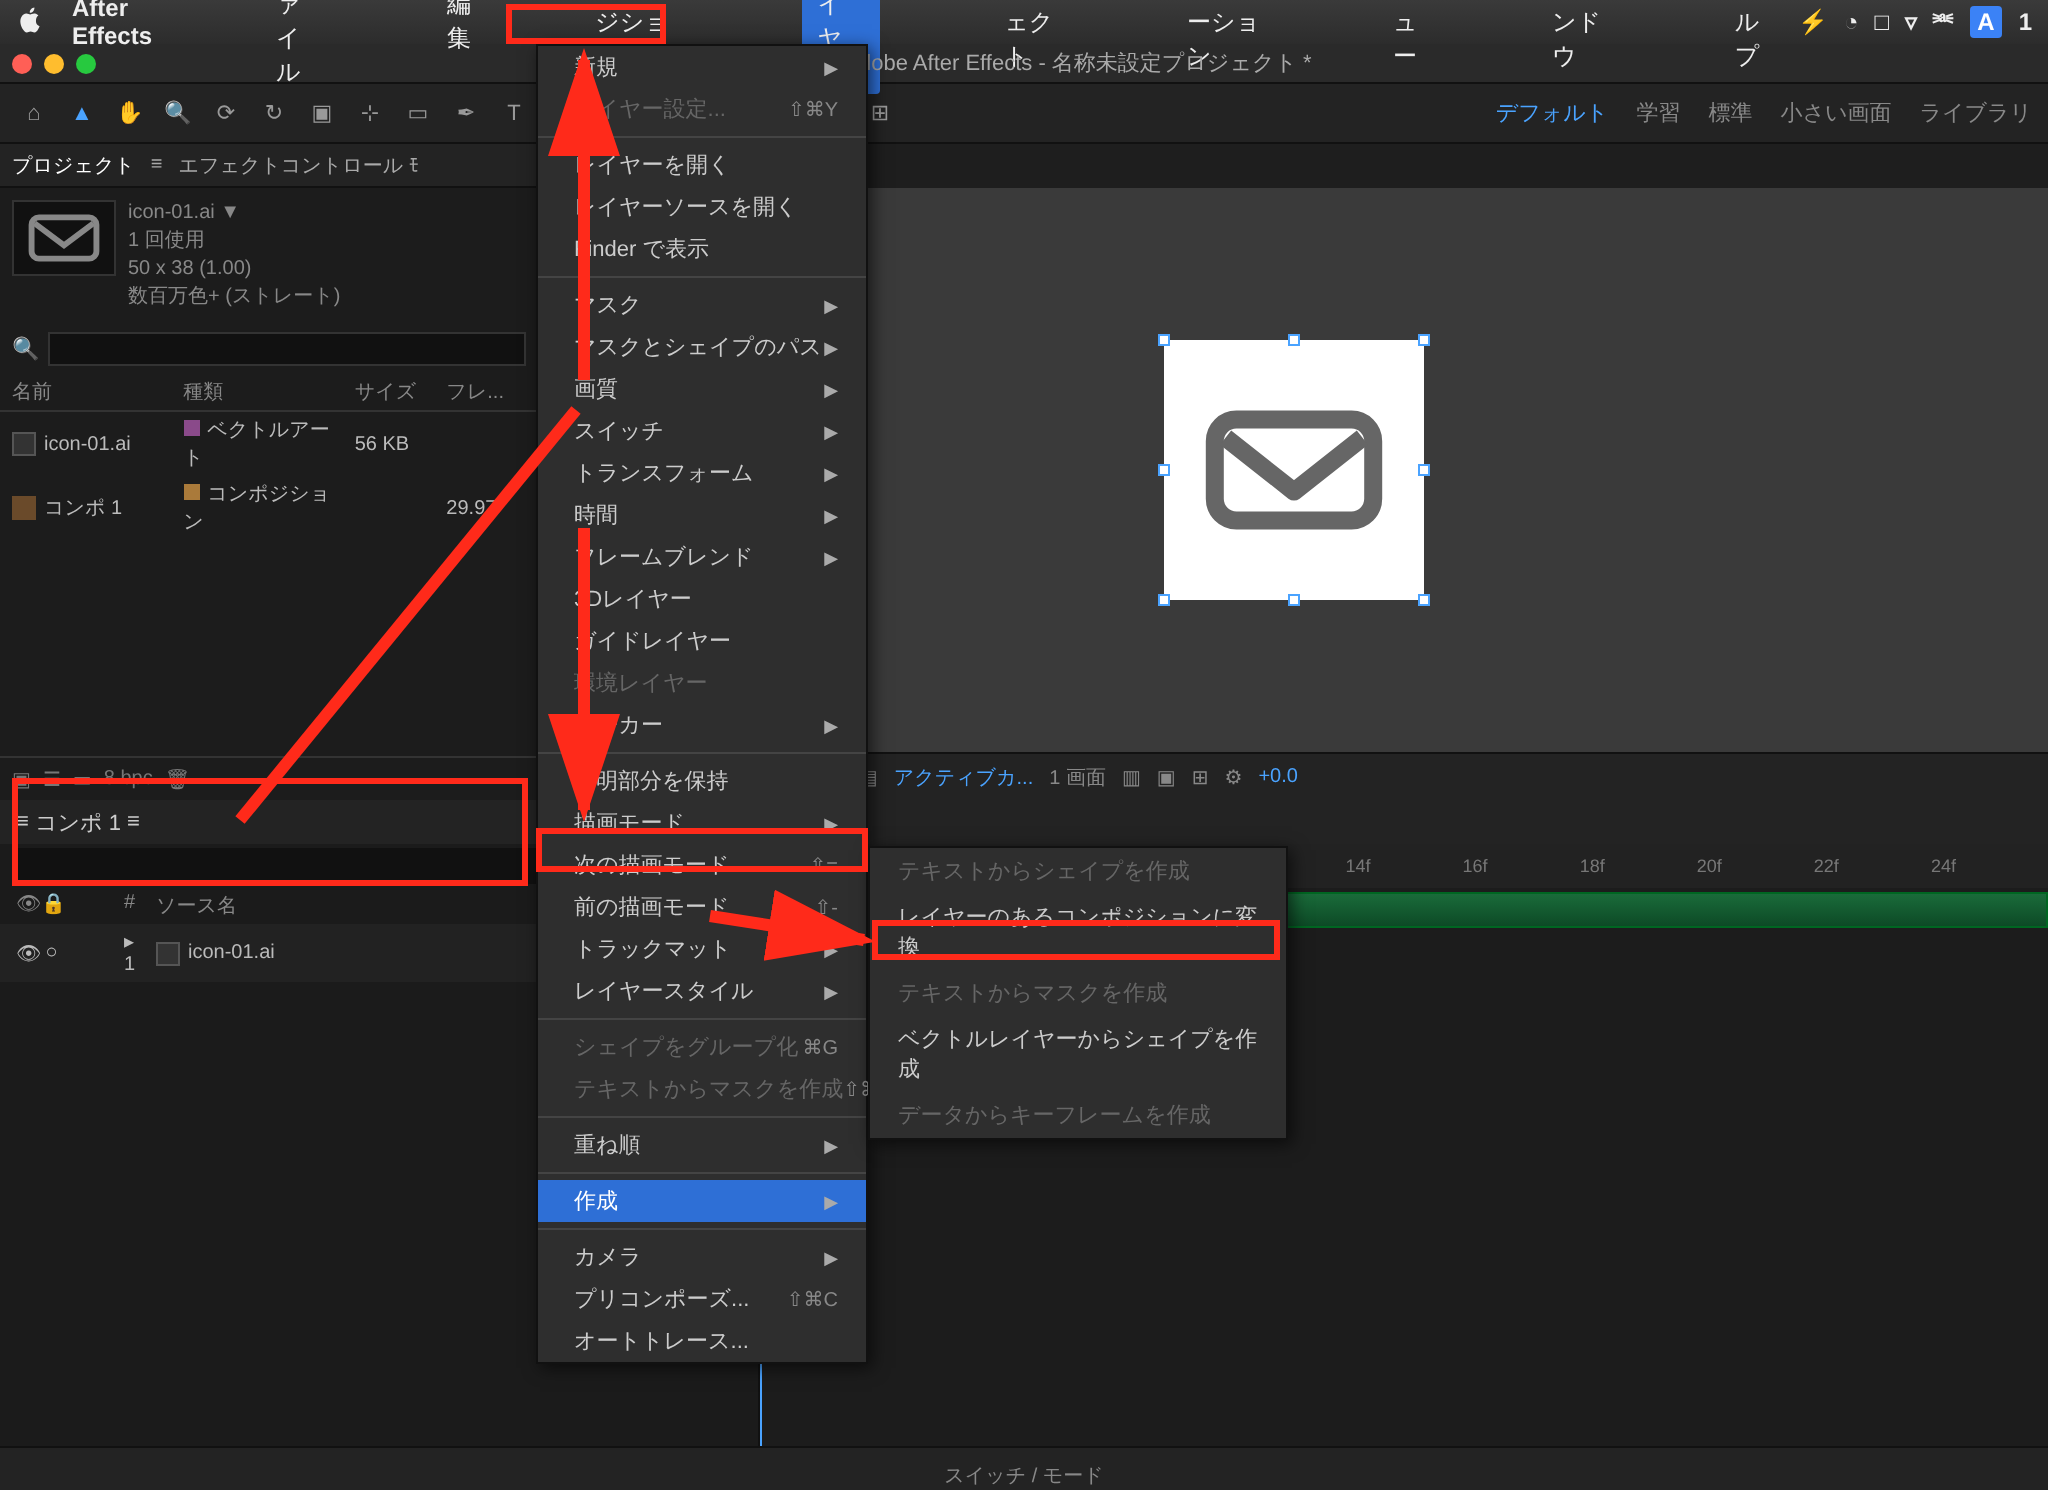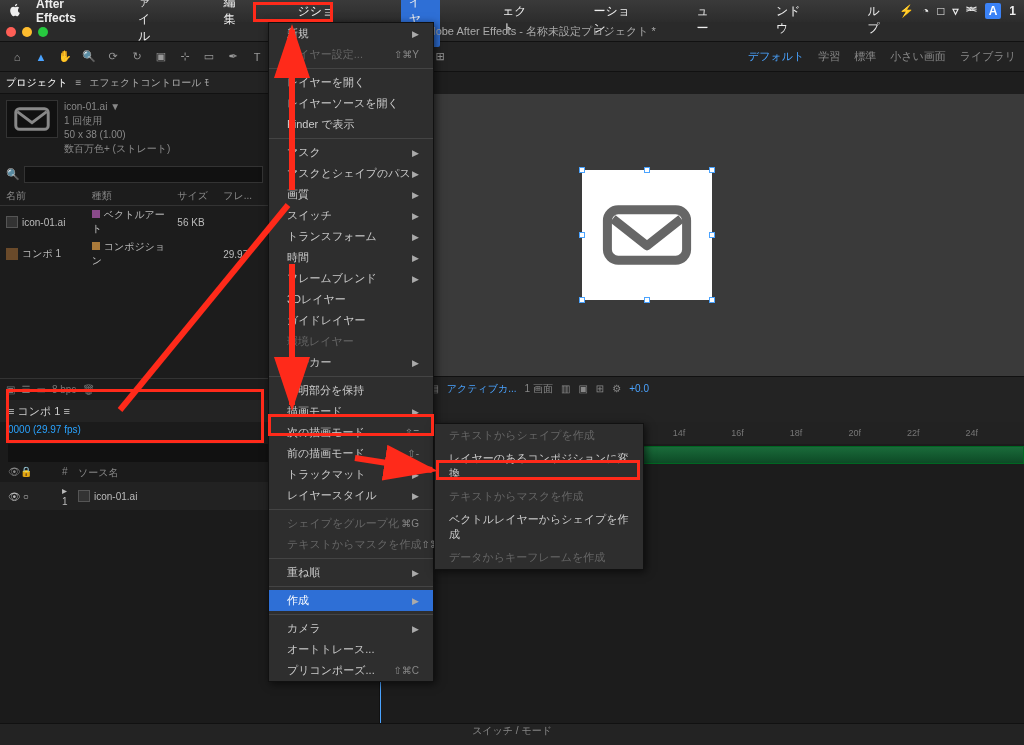--- a/index.html
+++ b/index.html
@@ -52,21 +52,21 @@
   .tl-search{ height:18px; background:#111; margin:2px 8px;}
   .tl-cols{ display:flex; font-size:10px; color:#888; padding:2px 8px; gap:4px;}
   .tl-cols .s1{width:50px;} .tl-cols .s2{width:12px;} .tl-cols .s3{flex:1;} .tl-cols .s4{width:100px;}
   .tl-row{ display:flex; font-size:10px; color:#bbb; padding:3px 8px; gap:4px; align-items:center; background:#222;}
   .tl-row .s1{width:50px; display:flex; gap:2px;} .tl-row .s2{width:12px;} .tl-row .s3{flex:1; display:flex; gap:4px; align-items:center;} .tl-row .s4{width:100px;}
   .tl-right{ flex:1; position:relative; background:#1c1c1c;}
   .ruler{ height:22px; background:#222; display:flex; color:#777; font-size:9px; padding-top:6px;}
   .ruler span{ flex:1; text-align:left;}
   .track{ height:18px; background:linear-gradient(#1a6b3a,#0d4a26); border:1px solid #062; margin-top:2px;}
   .playhead{ position:absolute; left:0; top:0; bottom:0; width:1px; background:#4aa3ff;}
-  .tl-footer{ height:22px; background:#232323; border-top:1px solid #111; display:flex; align-items:flex-start; justify-content:center; font-size:10px; color:#888;}
+  .tl-footer{ height:22px; background:#232323; border-top:1px solid #111; display:flex; align-items:flex-end; justify-content:center; font-size:10px; color:#888;}
   
   .menu { position:absolute; background:#2e2e2e; border:1px solid #111; box-shadow:2px 2px 8px rgba(0,0,0,.6); font-size:11px; color:#ccc; min-width:160px; z-index:100;}
   .menu .item{ padding:3px 14px 3px 18px; display:flex; justify-content:space-between; align-items:center; white-space:nowrap;}
   .menu .item.disabled{ color:#666;}
   .menu .item.hover{ background:#2e6fd6; color:#fff;}
   .menu .item .arrow{ font-size:9px; color:#aaa;}
   .menu .item .sc{ color:#888; font-size:10px;}
   .menu .sep{ height:1px; background:#444; margin:3px 0;}
   .submenu { position:absolute; background:#2e2e2e; border:1px solid #111; box-shadow:2px 2px 8px rgba(0,0,0,.6); font-size:11px; min-width:200px; z-index:101;}
   .submenu .item{ padding:4px 14px; color:#ccc;}
@@ -239,21 +239,20 @@
   </div>
 </div>
 
 <div class="timeline-wrap">
   <div class="tl-tabs">
     <span>≡</span>&nbsp;
     <span>コンポ 1</span>&nbsp;≡
   </div>
   <div class="tl-body">
     <div class="tl-left">
-      <div class="tl-head"><span>0000 (29.97 fps)</span></div>
       <div class="tl-search"></div>
       <div class="tl-cols">
         <div class="s1">👁🔒</div>
         <div class="s2">#</div>
         <div class="s3">ソース名</div>
         <div class="s4">单 ※ \ fx 圓 ...</div>
       </div>
       <div class="tl-row">
         <div class="s1">
             <span>👁</span>
@@ -393,25 +392,25 @@
     <div class="item hover">
       <span>作成</span>
       <span class="arrow">▶</span>
     </div>
     <div class="sep"></div>
     <div class="item">
       <span>カメラ</span>
       <span class="arrow">▶</span>
     </div>
     <div class="item">
-      <span>オートトレース...</span>
-    </div>
-    <div class="item">
       <span>プリコンポーズ...</span>
       <span class="sc">⇧⌘C</span>
+    </div>
+    <div class="item">
+      <span>オートトレース...</span>
     </div>
   </div>
 
 <div class="submenu" id="createSub" style="left:434px; top:423px; width:210px;">
     <div class="item disabled">テキストからシェイプを作成</div>
     <div class="item">レイヤーのあるコンポジションに変換</div>
     <div class="item disabled">テキストからマスクを作成</div>
     <div class="item">ベクトルレイヤーからシェイプを作成</div>
     <div class="item disabled">データからキーフレームを作成</div>
   </div>

